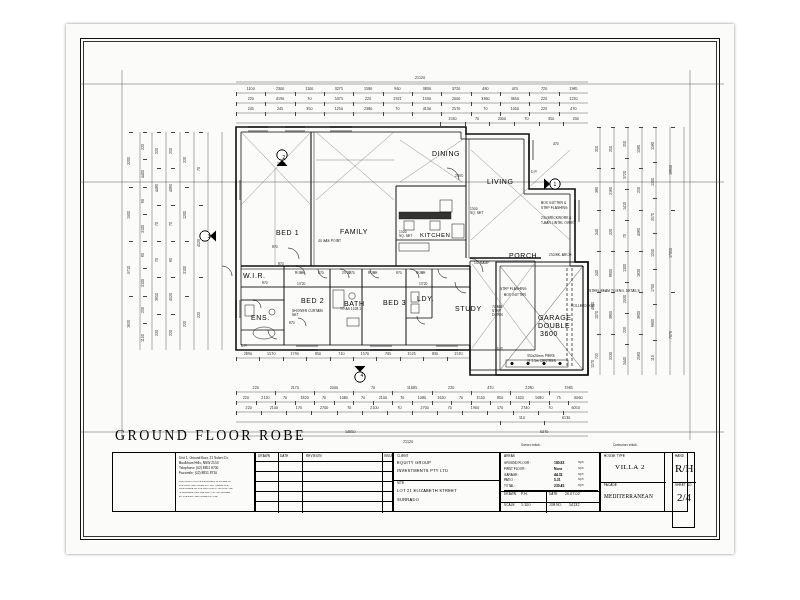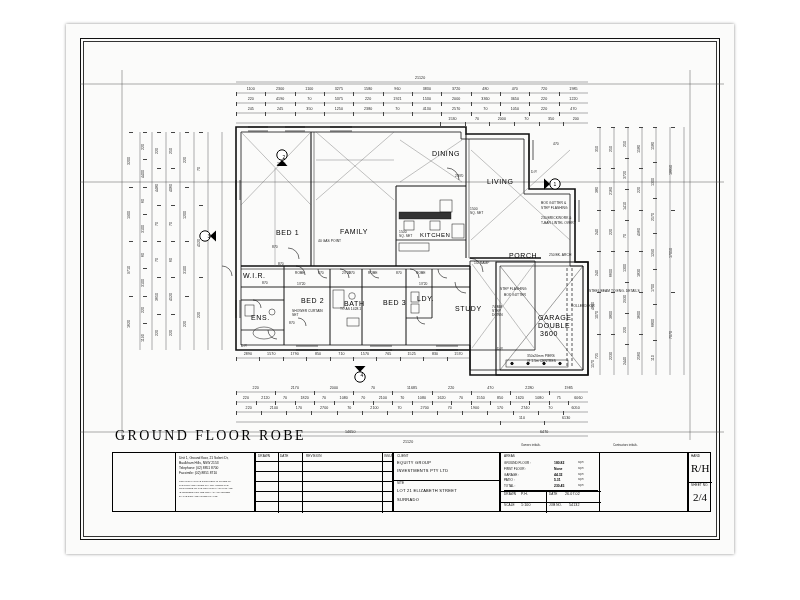--- a/index.html
+++ b/index.html
@@ -731,22 +731,29 @@
     <div class="txt tbl" style="left:48px;top:40px;">DATE</div>
     <div class="txt tbl" style="left:64px;top:40px;font-size:3.6px;">26.07.02</div>
     <div class="ln hl" style="left:0;top:49px;width:100px;background:#000;"></div>
     <div class="ln vl" style="left:45px;top:38px;height:22px;background:#000;"></div>
     <div class="txt tbl" style="left:3px;top:51px;">SCALE</div>
     <div class="txt tbl" style="left:20px;top:51px;font-size:3.6px;">1:100</div>
     <div class="txt tbl" style="left:48px;top:51px;">JOB NO.</div>
     <div class="txt tbl" style="left:68px;top:51px;font-size:3.6px;">54132</div>
   </div>
 
-
-  <div class="tb" style="left:688px;top:452px;width:23px;height:60px;">
+  <div class="tb" style="left:600px;top:452px;width:65px;height:60px;">
+    <div class="txt tbl" style="left:3px;top:2px;">HOUSE TYPE</div>
+    <div class="txt" style="left:14px;top:11px;font-family:'Liberation Serif',serif;font-size:7px;letter-spacing:.6px;">VILLA 2</div>
+    <div class="ln hl" style="left:0;top:29px;width:65px;background:#000;"></div>
+    <div class="txt tbl" style="left:3px;top:31px;">FACADE</div>
+    <div class="txt" style="left:3px;top:41px;font-family:'Liberation Serif',serif;font-size:5.4px;letter-spacing:.2px;">MEDITERRANEAN</div>
+  </div>
+
+  <div class="tb" style="left:672px;top:452px;width:23px;height:76px;">
     <div class="txt tbl" style="left:2px;top:2px;">HAND</div>
     <div class="txt" style="left:2px;top:10px;font-family:'Liberation Serif',serif;font-size:11px;">R/H</div>
     <div class="ln hl" style="left:0;top:29px;width:23px;background:#000;"></div>
     <div class="txt tbl" style="left:2px;top:31px;">SHEET NO.</div>
     <div class="txt" style="left:4px;top:39px;font-family:'Liberation Serif',serif;font-size:11px;">2/4</div>
   </div>
 
 </div>
 
 </body></html>

